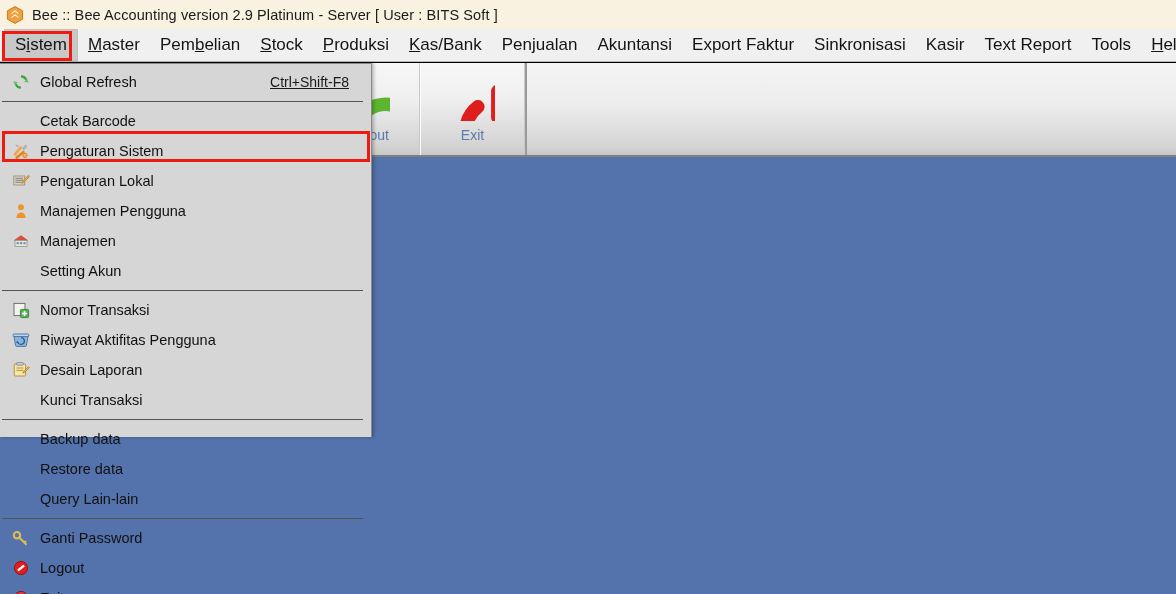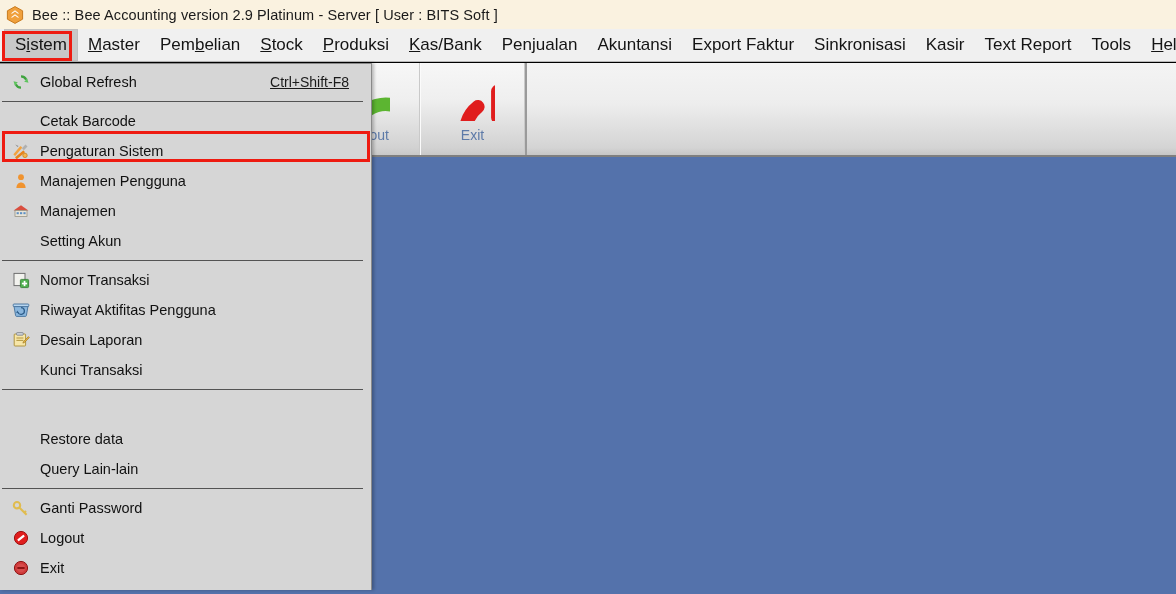--- a/index.html
+++ b/index.html
@@ -134,21 +134,21 @@
     left: 0; top: 157px;
     width: 1176px; height: 437px;
     background: #5472ab;
   }
 
   
   .dropdown {
     position: absolute;
     left: 0; top: 63px;
     width: 372px;
-    height: 527px;
+    height: 374px;
     background: #d6d6d6;
     border: 1px solid #8a8a8a;
     border-left: none;
     border-bottom: none;
     box-sizing: border-box;
     z-index: 30;
     box-shadow: 2px 0 3px rgba(0,0,0,0.25);
     padding-top: 3px;
   }
   .dd-item {
@@ -356,20 +356,32 @@
             <path d="M13.5 2.6l2 2-3.6 3.6-2-2z" fill="#b0b0b0"></path>
             <path d="M3.2 2.6l3.4 1.3-1.1 1.1z" fill="#8e8e8e"></path>
             <circle cx="13" cy="13.4" r="2.2" fill="#f6b44e" stroke="#c8821f" stroke-width="0.8"></circle>
           </svg>
         </span>
         <span class="dd-lbl">Pengaturan Sistem</span>
       </div>
       <div class="dd-item">
         <span class="dd-ico">
           <svg class="ic" width="18" height="18" viewBox="0 0 18 18">
+            <rect x="1.8" y="4" width="11" height="9" fill="#d9d3c6" stroke="#8f8a7e" stroke-width="0.8"></rect>
+            <line x1="3.4" y1="6.3" x2="11" y2="6.3" stroke="#7d7a70" stroke-width="0.9"></line>
+            <line x1="3.4" y1="8.3" x2="11" y2="8.3" stroke="#7d7a70" stroke-width="0.9"></line>
+            <line x1="3.4" y1="10.3" x2="9" y2="10.3" stroke="#7d7a70" stroke-width="0.9"></line>
+            <path d="M16.5 3.2l1.2 1.2-6.4 6.4-1.7.5.5-1.7z" fill="#e8a33d" stroke="#a8762a" stroke-width="0.6"></path>
+          </svg>
+        </span>
+        <span class="dd-lbl">Pengaturan Lokal</span>
+      </div>
+      <div class="dd-item">
+        <span class="dd-ico">
+          <svg class="ic" width="18" height="18" viewBox="0 0 18 18">
             <circle cx="9" cy="5.2" r="2.9" fill="#f0932f"></circle>
             <path d="M4.4 16c0-3.2 2.1-5.4 4.6-5.4s4.6 2.2 4.6 5.4z" fill="#f0932f"></path>
           </svg>
         </span>
         <span class="dd-lbl">Manajemen Pengguna</span>
       </div>
       <div class="dd-item">
         <span class="dd-ico">
           <svg class="ic" width="18" height="18" viewBox="0 0 18 18">
             <path d="M1.6 8.4L9 3.2l7.4 5.2z" fill="#d94e3f"></path>
@@ -420,20 +432,21 @@
         </span>
         <span class="dd-lbl">Desain Laporan</span>
       </div>
       <div class="dd-item">
         <span class="dd-ico"></span>
         <span class="dd-lbl">Kunci Transaksi</span>
       </div>
       <div class="dd-sep"></div>
       <div class="dd-item">
         <span class="dd-ico"></span>
+        <span class="dd-lbl">Backup data</span>
       </div>
       <div class="dd-item">
         <span class="dd-ico"></span>
         <span class="dd-lbl">Restore data</span>
       </div>
       <div class="dd-item">
         <span class="dd-ico"></span>
         <span class="dd-lbl">Query Lain-lain</span>
       </div>
       <div class="dd-sep"></div>

